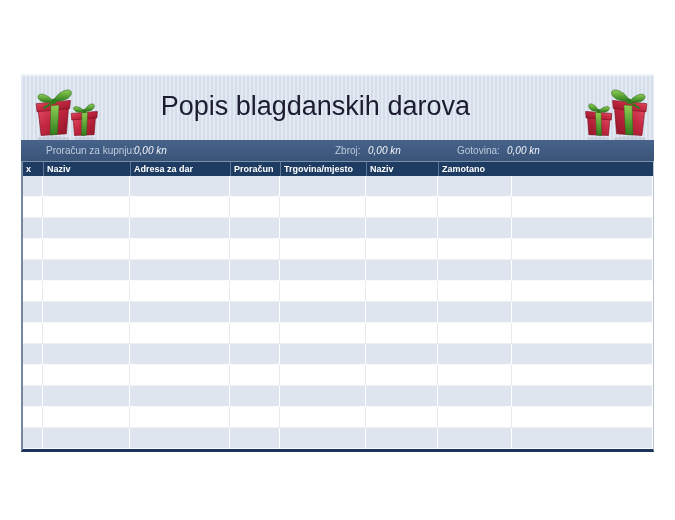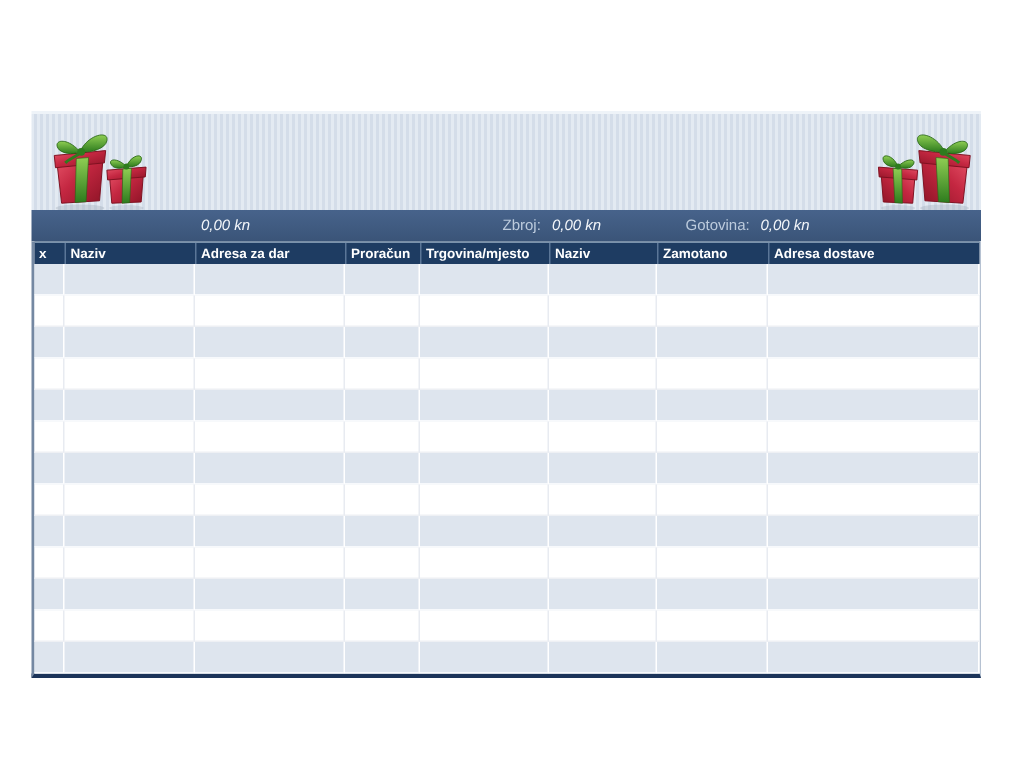--- a/index.html
+++ b/index.html
@@ -100,20 +100,21 @@
         <polygon points="9,33 47,29 44,66 13,68" fill="url(#rg)" stroke="#7e1020" stroke-width="0.8"></polygon>
         <polygon points="7,29 49,25 48,35 8,39" fill="url(#rg)" stroke="#7e1020" stroke-width="0.8"></polygon>
         <polygon points="25,31.5 35,30.7 33,66.8 24,67.4" fill="url(#gg)" stroke="#266414" stroke-width="0.5"></polygon>
         <path d="M28,26 C18,14 6,16 10,23 C12,27 22,29 28,26 Z" fill="url(#gg)" stroke="#266414" stroke-width="0.7"></path>
         <path d="M28,26 C34,12 52,8 50,17 C49,23 38,27 28,26 Z" fill="url(#gg)" stroke="#266414" stroke-width="0.7"></path>
         <path d="M29,26 C24,31 20,31 16,35" stroke="#2e7c1e" stroke-width="2.5" fill="none"></path>
         <circle cx="29" cy="26" r="3.2" fill="#2e7c1e"></circle>
       </svg>
     </div>
 
+    <h1 class="page-title">Popis blagdanskih darova</h1>
 
     <div class="gift right">
       <svg viewBox="0 0 92 76" aria-hidden="true">
         <ellipse cx="28" cy="72" rx="20" ry="3" fill="#9aa7b5" opacity="0.35"></ellipse>
         <ellipse cx="66" cy="72" rx="14" ry="2.5" fill="#9aa7b5" opacity="0.3"></ellipse>
         <polygon points="52,44 80,41.5 78,67 54,68" fill="url(#rg)" stroke="#7e1020" stroke-width="0.8"></polygon>
         <polygon points="50,41 82,38.5 81.4,46.5 50.6,49" fill="url(#rg)" stroke="#7e1020" stroke-width="0.8"></polygon>
         <polygon points="63,40 70,39.5 68.6,67.6 62.4,68" fill="url(#gg)" stroke="#266414" stroke-width="0.5"></polygon>
         <path d="M66,38 C58,30 50,32 54,37 C56,40 62,40 66,38 Z" fill="url(#gg)" stroke="#266414" stroke-width="0.7"></path>
         <path d="M66,38 C70,28 80,27 78,33 C77,37 71,39 66,38 Z" fill="url(#gg)" stroke="#266414" stroke-width="0.7"></path>
@@ -123,37 +124,37 @@
         <polygon points="25,31.5 35,30.7 33,66.8 24,67.4" fill="url(#gg)" stroke="#266414" stroke-width="0.5"></polygon>
         <path d="M28,26 C18,14 6,16 10,23 C12,27 22,29 28,26 Z" fill="url(#gg)" stroke="#266414" stroke-width="0.7"></path>
         <path d="M28,26 C34,12 52,8 50,17 C49,23 38,27 28,26 Z" fill="url(#gg)" stroke="#266414" stroke-width="0.7"></path>
         <path d="M29,26 C24,31 20,31 16,35" stroke="#2e7c1e" stroke-width="2.5" fill="none"></path>
         <circle cx="29" cy="26" r="3.2" fill="#2e7c1e"></circle>
       </svg>
     </div>
   </div>
 
   <div class="summary-bar">
+    <span class="lbl s-budget-l">Proračun za kupnju:</span>
     <span class="val s-budget-v">0,00 kn</span>
     <span class="lbl s-total-l">Zbroj:</span>
     <span class="val s-total-v">0,00 kn</span>
     <span class="lbl s-cash-l">Gotovina:</span>
     <span class="val s-cash-v">0,00 kn</span>
   </div>
 
   <div class="table">
     <div class="thead" id="thead">
         <div class="hcell" style="width: 20px;">x</div>
         <div class="hcell" style="width: 87px;">Naziv</div>
         <div class="hcell" style="width: 100px;">Adresa za dar</div>
         <div class="hcell" style="width: 50px;">Proračun</div>
         <div class="hcell" style="width: 86px;">Trgovina/mjesto</div>
         <div class="hcell" style="width: 72px;">Naziv</div>
         <div class="hcell" style="width: 74px;">Zamotano</div>
-        <div class="hcell" style="width: 141px; flex: 1 1 0%;">Adresa dostave</div>
       </div>
     <div id="tbody">
         <div class="trow alt">
           <div class="tcell" style="width: 20px;"></div>
           <div class="tcell" style="width: 87px;"></div>
           <div class="tcell" style="width: 100px;"></div>
           <div class="tcell" style="width: 50px;"></div>
           <div class="tcell" style="width: 86px;"></div>
           <div class="tcell" style="width: 72px;"></div>
           <div class="tcell" style="width: 74px;"></div>

